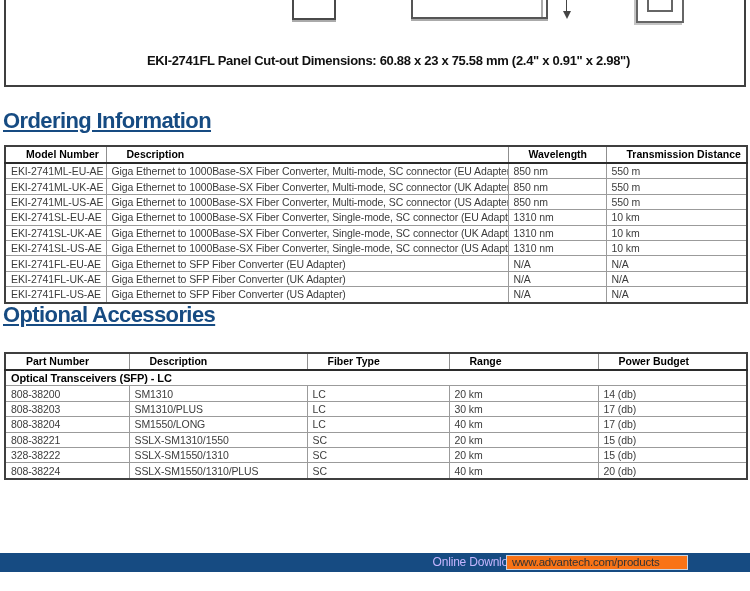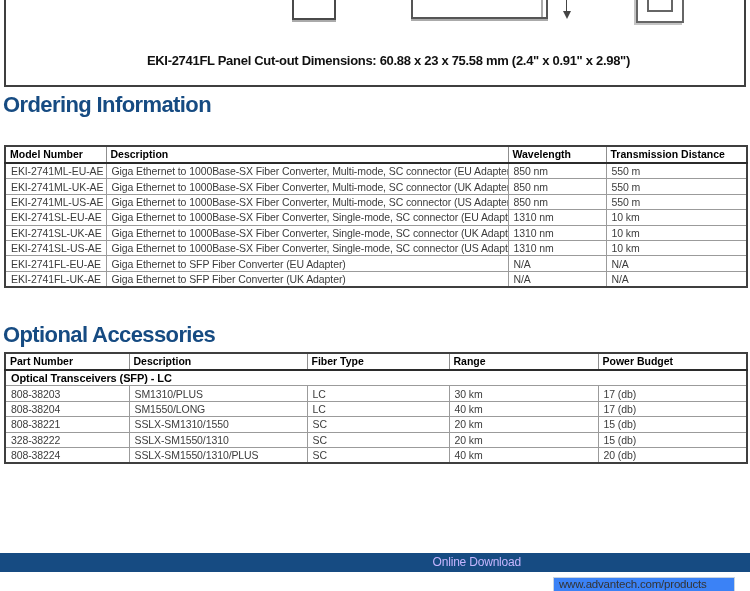--- a/index.html
+++ b/index.html
@@ -46,34 +46,34 @@
   .dcaption {
     position:absolute; left:0; top:57px; width:624px; text-align:right;
     font-size:13px; font-weight:bold; color:#111; letter-spacing:-0.3px; white-space:nowrap;
   }
 
   
   .sec-title {
     position:absolute; left:3px; margin:0;
     font-size:22px; font-weight:bold; color:#164b82; letter-spacing:-0.6px;
   }
-  .t-ordering { top:92px; }
-  .t-accessories { top:322px; }
+  .t-ordering { top:108px;text-decoration:underline; }
+  .t-accessories { top:302px;text-decoration:underline; }
 
   
   table.spec {
     position:absolute; left:4px; width:742px;
     border-collapse:collapse; table-layout:fixed;
     border:2px solid #3f3f3f; background:#fff;
   }
   .tbl-ordering { top:145px; }
   .tbl-accessories { top:352px; }
   table.spec th {
     font-size:10.5px; font-weight:bold; color:#000; text-align:left;
-    padding:1px 4px; height:13px; line-height:13px;
+    padding:1px 20px; height:13px; line-height:13px;
     border-bottom:2px solid #2b2b2b; border-left:1px solid #8f8f8f;
     white-space:nowrap; overflow:hidden;margin-left:44px;
   }
   table.spec td {
     font-size:10.5px; color:#3c3c3c;
     padding:1px 5px; height:12.4px; line-height:12px;
     border:1px solid #9b9b9b;
     white-space:nowrap; overflow:hidden; letter-spacing:-0.1px;
   }
   table.spec tr.section-row td {
@@ -84,22 +84,22 @@
   
   .footer-bar {
     position:absolute; left:0; top:553px; width:750px; height:19px;
     background:#164b82;
   }
   .footer-label {
     position:absolute; right:229px; top:0; line-height:19px;
     color:#c4b5fd; font-weight:normal; font-size:12px; letter-spacing:-0.2px; white-space:nowrap;margin-left:36px;
   }
   .footer-urlbox {
-    position:absolute; left:553px; top:2px; width:180px; height:13px;
-    background:#3b82f6; border:1px solid #c9d4e0;margin-top:22px;
+    position:absolute; left:506px; top:2px; width:180px; height:13px;
+    background:#f97316; border:1px solid #c9d4e0;
   }
   .footer-url {
     display:block; padding-left:5px; font-size:11.5px; line-height:13px;
     color:#333; letter-spacing:-0.2px; white-space:nowrap;
   }
 </style>
 </head>
 <body>
 
 <div class="dbox">
@@ -175,20 +175,26 @@
       <td>Giga Ethernet to SFP Fiber Converter (EU Adapter)</td>
       <td>N/A</td>
       <td>N/A</td>
     </tr>
     <tr>
       <td>EKI-2741FL-UK-AE</td>
       <td>Giga Ethernet to SFP Fiber Converter (UK Adapter)</td>
       <td>N/A</td>
       <td>N/A</td>
     </tr>
+    <tr>
+      <td>EKI-2741FL-US-AE</td>
+      <td>Giga Ethernet to SFP Fiber Converter (US Adapter)</td>
+      <td>N/A</td>
+      <td>N/A</td>
+    </tr>
   </tbody>
 </table>
 
 <h1 class="sec-title t-accessories">Optional Accessories</h1>
 
 <table class="spec tbl-accessories">
   <colgroup>
     <col style="width:124px">
       <col style="width:178px">
       <col style="width:142px">
@@ -202,20 +208,27 @@
       <th>Fiber Type</th>
       <th>Range</th>
       <th>Power Budget</th>
     </tr>
   </thead>
   <tbody>
     <tr class="section-row">
       <td colspan="5">Optical Transceivers (SFP) - LC</td>
     </tr>
     <tr>
+      <td>808-38200</td>
+      <td>SM1310</td>
+      <td>LC</td>
+      <td>20 km</td>
+      <td>14 (db)</td>
+    </tr>
+    <tr>
       <td>808-38203</td>
       <td>SM1310/PLUS</td>
       <td>LC</td>
       <td>30 km</td>
       <td>17 (db)</td>
     </tr>
     <tr>
       <td>808-38204</td>
       <td>SM1550/LONG</td>
       <td>LC</td>

